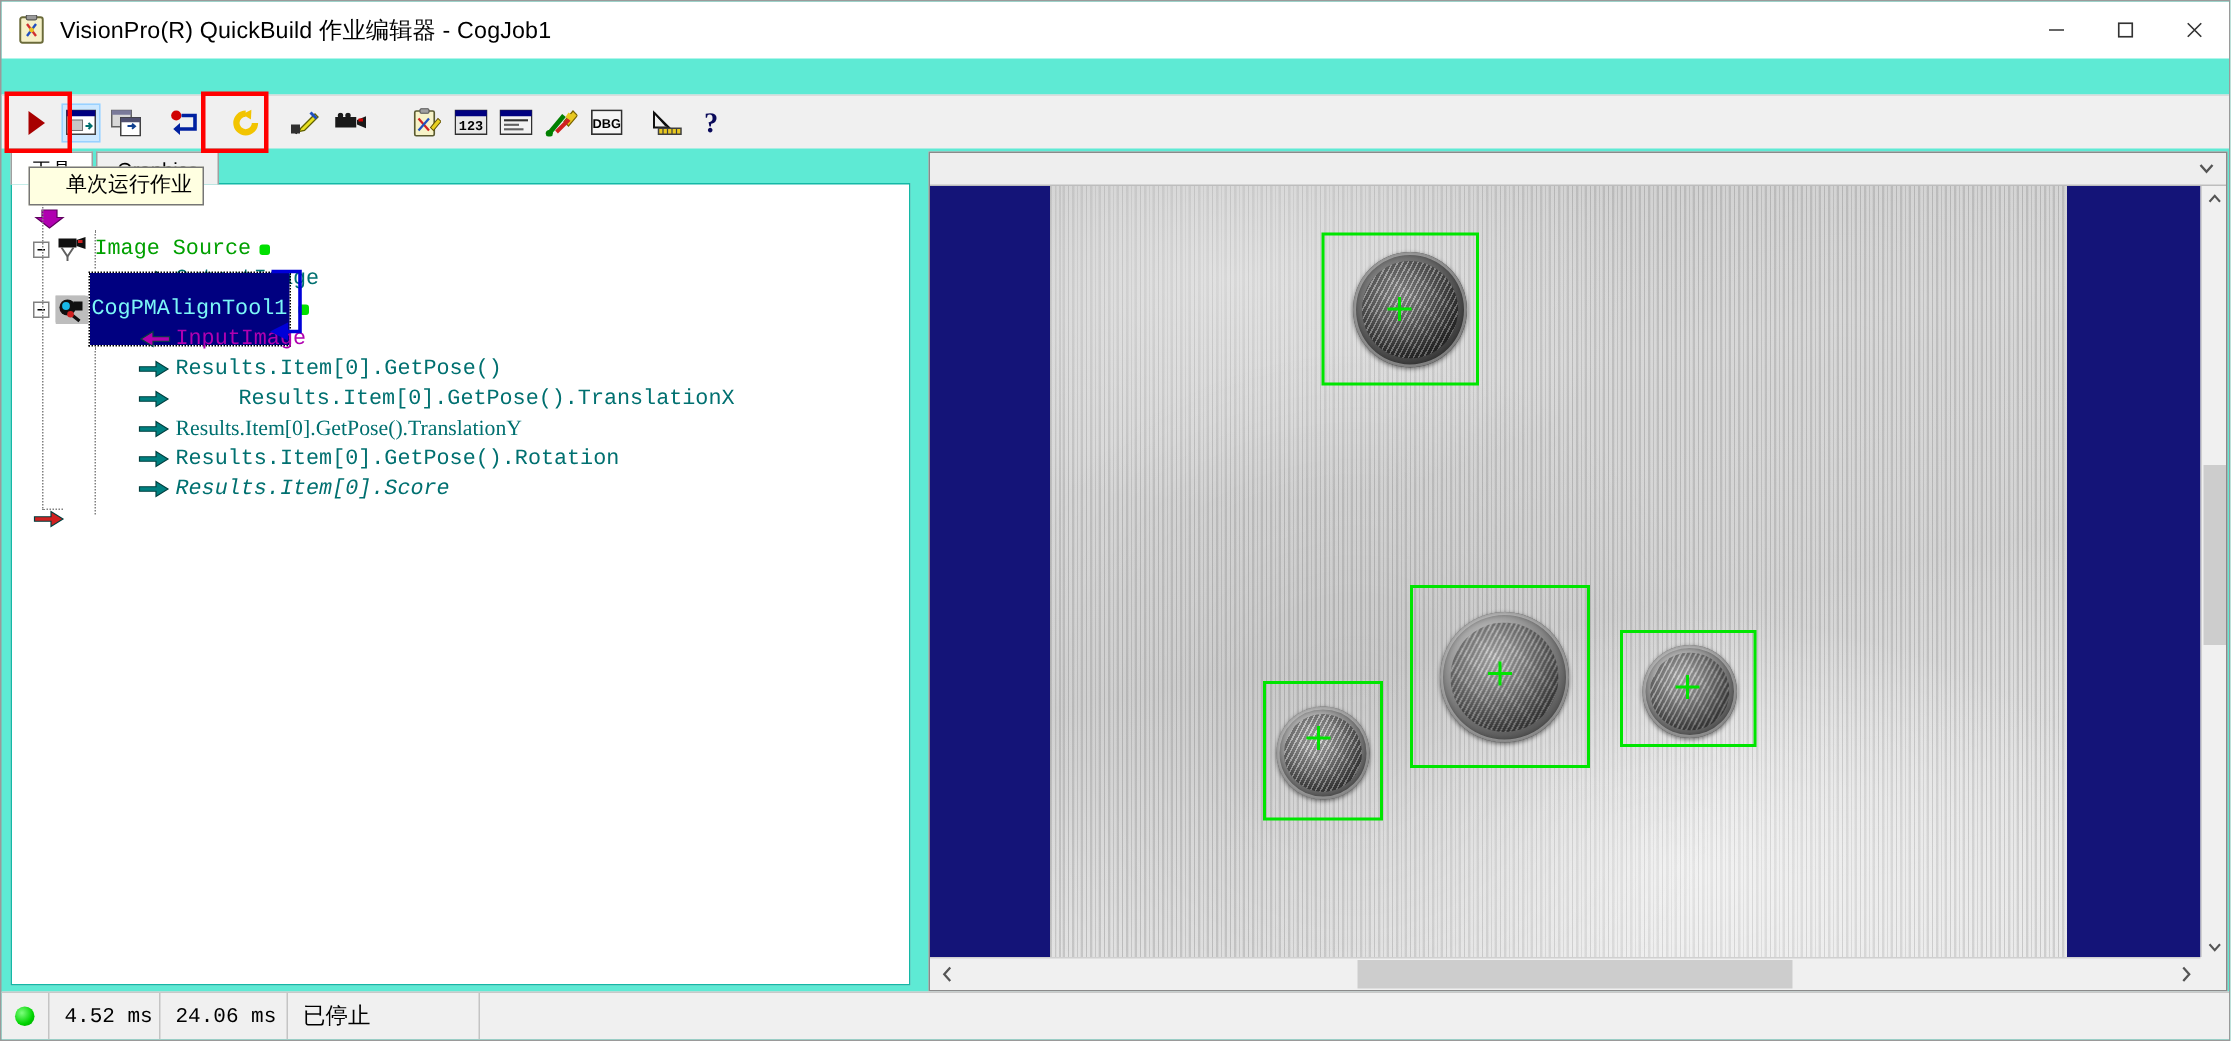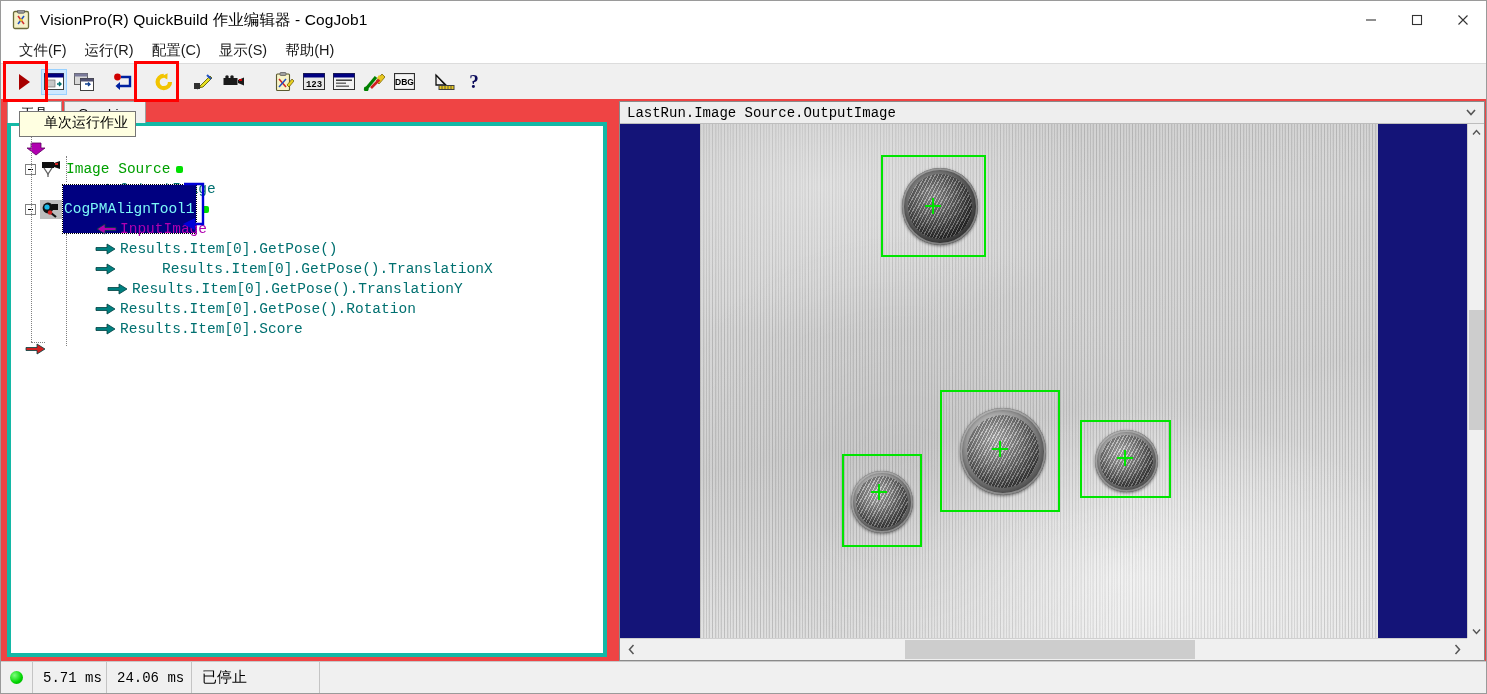--- a/index.html
+++ b/index.html
@@ -6,21 +6,21 @@
   html, body {
     margin: 0; padding: 0;
     width: 1487px; height: 694px;
     overflow: hidden;
     background: #ffffff;
     font-family: "Liberation Sans", sans-serif;
   }
   #app {
     position: relative;
     width: 1487px; height: 694px;
-    background: #ef4444;
+    background: #5eead4;
     border: 1px solid #9a9a9a;
     overflow: hidden;
   }
 
   
   .titlebar {
     position: absolute; left: 0; top: 0; width: 1485px; height: 38px;
     background: #ffffff;
     display: flex; align-items: center;
   }
@@ -99,21 +99,21 @@
     white-space: nowrap; cursor: default;
     position: relative;
   }
   .tab-inactive {
     background: #f0f0f0;
     margin-left: 2px;
   }
   .treepanel {
     position: absolute; left: 6px; top: 121px; width: 600px; height: 535px;
     background: #ffffff;
-    border: 4px solid #14b8a6;
+    border: 1px solid #14b8a6;
     overflow: hidden;
   }
   .tree {
     position: relative; padding: 0; margin: 0;
     font-family: "Liberation Serif", serif;
   }
   .tnode {
     position: absolute; height: 20px;
     display: flex; align-items: center;
     white-space: nowrap;
@@ -314,27 +314,20 @@
           </svg>
       </div>
       <div class="wc wc-close">
         <svg width="12" height="12" viewBox="0 0 12 12">
             <path d="M1.5 1.5 L10.5 10.5 M10.5 1.5 L1.5 10.5" stroke="#333" stroke-width="1.1"></path>
           </svg>
       </div>
     </div>
   </div>
 
-  <div class="menubar">
-    <div class="menu-item">文件(F)</div>
-    <div class="menu-item">运行(R)</div>
-    <div class="menu-item">配置(C)</div>
-    <div class="menu-item">显示(S)</div>
-    <div class="menu-item">帮助(H)</div>
-  </div>
 
   <div class="toolbar">
     <div style="width:8px;flex:0 0 auto"></div>
 
     <div class="tb">
       <svg width="16" height="18" viewBox="0 0 16 18">
         <path d="M3 1 L14 9 L3 17 Z" fill="#a80000"></path>
       </svg>
     </div>
 
@@ -533,37 +526,37 @@
           <span class="tlabel-teal">Results.Item[0].GetPose()</span>
         </div>
         <div class="tnode" style="left: 84px; top: 133px; gap: 42px;">
           <span class="arrow-ico"><svg width="22" height="14" viewBox="0 0 22 14">
               <g>
                 <path d="M1 5.5 H12 V2 L20 7 L12 12 V8.5 H1 Z" fill="#008080" stroke="#004040" stroke-width="0.8"></path>
               </g>
             </svg></span>
           <span class="tlabel-teal">Results.Item[0].GetPose().TranslationX</span>
         </div>
-        <div class="tnode" style="left: 96px; top: 153px;">
+        <div class="tnode" style="left: 84px; top: 153px; font-family: Liberation Serif, serif;">
           <span class="arrow-ico"><svg width="22" height="14" viewBox="0 0 22 14">
               <g>
                 <path d="M1 5.5 H12 V2 L20 7 L12 12 V8.5 H1 Z" fill="#008080" stroke="#004040" stroke-width="0.8"></path>
               </g>
             </svg></span>
           <span class="tlabel-teal">Results.Item[0].GetPose().TranslationY</span>
         </div>
         <div class="tnode" style="left: 84px; top: 173px;">
           <span class="arrow-ico"><svg width="22" height="14" viewBox="0 0 22 14">
               <g>
                 <path d="M1 5.5 H12 V2 L20 7 L12 12 V8.5 H1 Z" fill="#008080" stroke="#004040" stroke-width="0.8"></path>
               </g>
             </svg></span>
           <span class="tlabel-teal">Results.Item[0].GetPose().Rotation</span>
         </div>
-        <div class="tnode" style="left: 84px; top: 193px;">
+        <div class="tnode" style="left: 84px; top: 193px; font-style: italic;">
           <span class="arrow-ico"><svg width="22" height="14" viewBox="0 0 22 14">
               <g>
                 <path d="M1 5.5 H12 V2 L20 7 L12 12 V8.5 H1 Z" fill="#008080" stroke="#004040" stroke-width="0.8"></path>
               </g>
             </svg></span>
           <span class="tlabel-teal">Results.Item[0].Score</span>
         </div>
         <div class="tnode" style="left: 14px; top: 213px;">
           <span class="arrow-ico"><svg width="22" height="14" viewBox="0 0 22 14">
               <g>
@@ -582,21 +575,20 @@
 
     <svg class="connector" style="left:0;top:0;width:600px;height:200px">
       <path d="M173 58 H192 V98 H178" fill="none" stroke="#0000d8" stroke-width="2.4"></path>
       <path d="M184 92 L172 98 L184 104 Z" fill="#0000d8"></path>
     </svg>
   </div>
 
   <div class="imgpanel">
 
     <div class="imghdr">
-      <div class="imghdr-text">LastRun.Image Source.OutputImage</div>
       <div class="imghdr-chev">
         <svg width="14" height="14" viewBox="0 0 14 14">
             <path d="M3 5 L7 9.5 L11 5" fill="none" stroke="#555" stroke-width="1.6"></path>
           </svg>
       </div>
     </div>
 
     <div class="canvaswrap">
       <div class="imgcanvas">
         <div class="navyL"></div>
@@ -648,19 +640,19 @@
     </div>
     <div class="sb-corner"></div>
   </div>
 
   <div class="tooltip">单次运行作业</div>
 
   <div class="statusbar">
     <div class="sb-cell" style="width:32px;padding-left:0">
       <div class="sb-led"></div>
     </div>
-    <div class="sb-cell" style="width:74px">5.71 ms</div>
+    <div class="sb-cell" style="width:74px">4.52 ms</div>
     <div class="sb-cell" style="width:85px">24.06 ms</div>
     <div class="sb-cell sb-cell-cjk" style="width:128px">已停止</div>
     <div class="sb-cell" style="flex:1;border-right:none"></div>
   </div>
 
 </div>
 
 </body></html>

